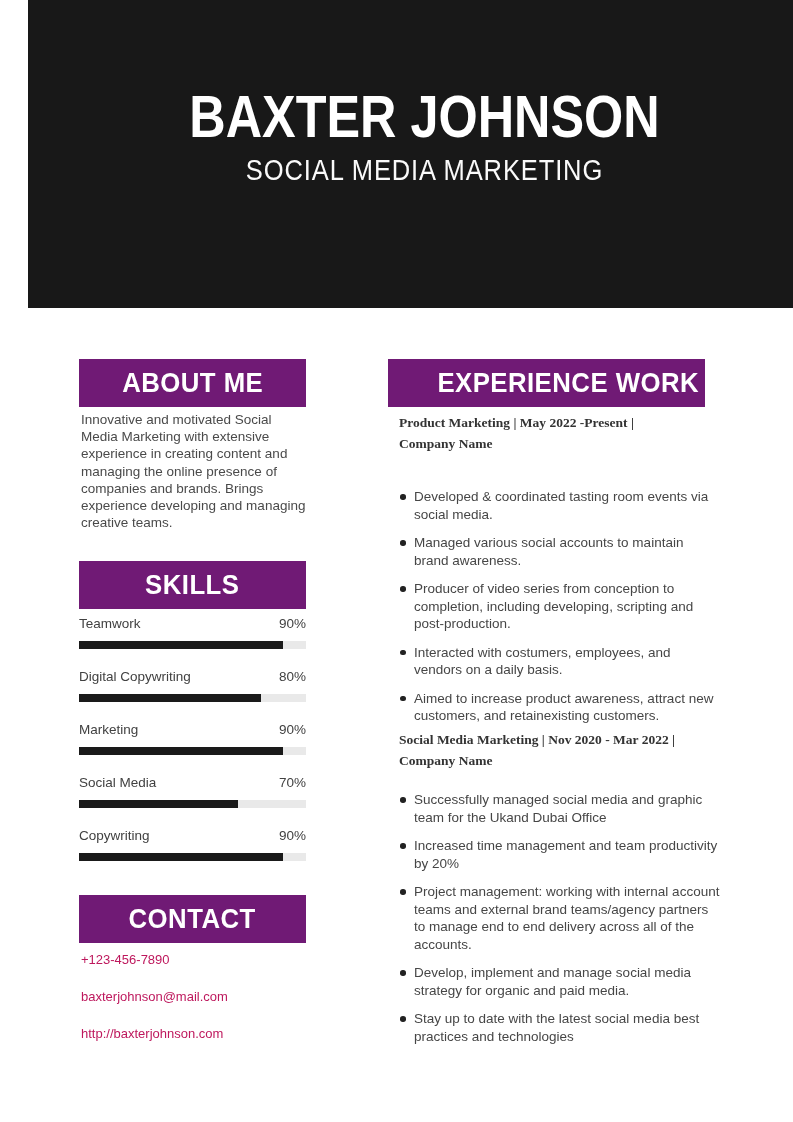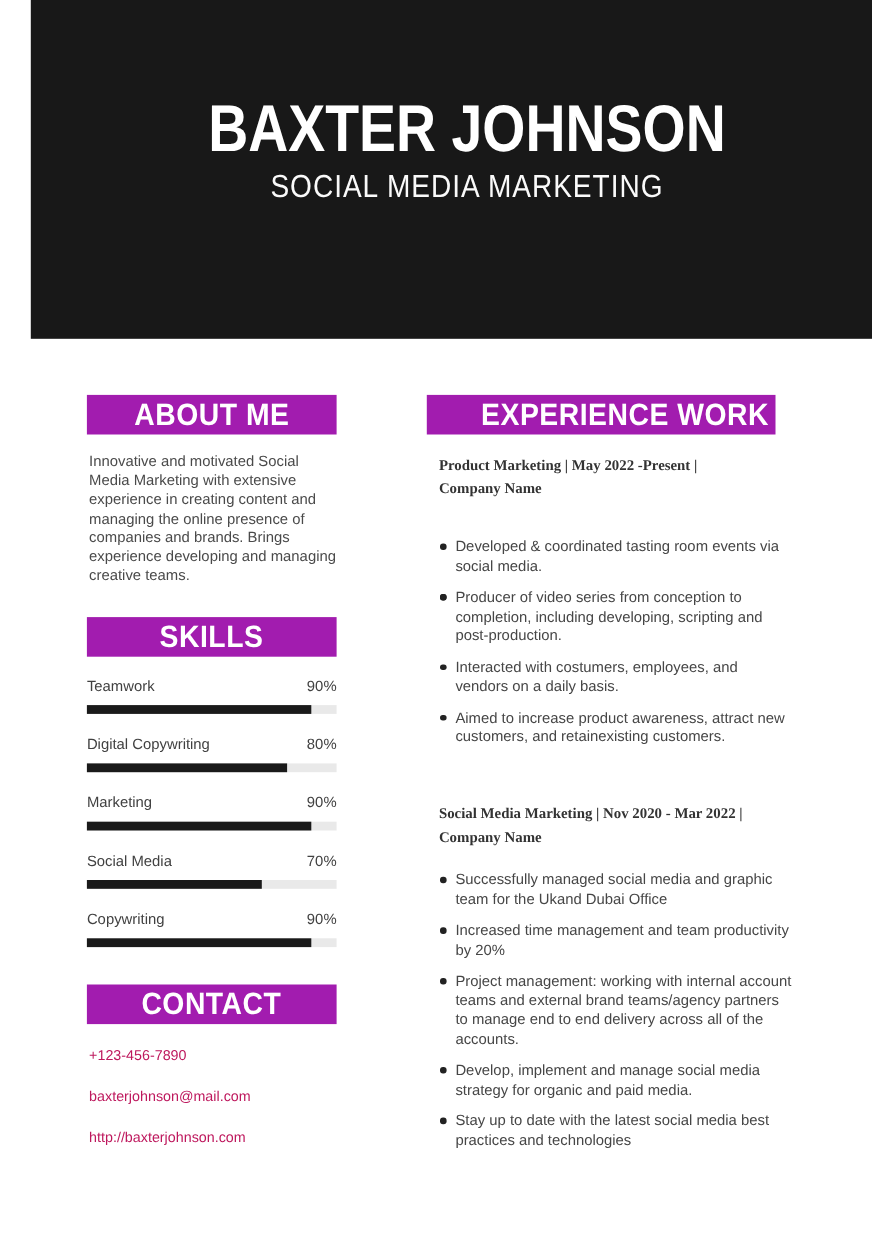--- a/index.html
+++ b/index.html
@@ -32,22 +32,22 @@
     text-align:center;
     color:#fafafa;
     font-size:29px; font-weight:500;
     line-height:30px; letter-spacing:1px;
     transform:scaleX(0.88); transform-origin:center;
     white-space:nowrap;
   }
   
   .bar {
     position:absolute;
-    height:36px;
-    background:#a21caf;
+    height:48px;
+    background:#701a75;
     color:#ffffff;
     display:flex; align-items:center; justify-content:center;
     font-size:28px; font-weight:600;
     letter-spacing:0.5px;
     transform-origin:center;
   }
   .bar-inner { transform:scaleX(0.92); white-space:nowrap; }
   .bar-left  { left:79px;  width:227px; }
   .bar-right { left:388px; width:317px;padding-left:44px; }
   
@@ -182,21 +182,21 @@
     <span class="bar-inner">EXPERIENCE WORK</span>
   </div>
 
   <div class="job-title job1-title">
     <span style="display:block">Product Marketing | May 2022 -Present |</span>
     <span style="display:block">Company Name</span>
   </div>
 
   <ul class="bullets job1-bullets">
     <li><span class="dot"></span><span>Developed &amp; coordinated tasting room events via social media.</span></li>
-    <li><span class="dot"></span></li>
+    <li><span class="dot"></span><span>Managed various social accounts to maintain brand awareness.</span></li>
     <li><span class="dot"></span><span>Producer of video series from conception to completion, including developing, scripting and post-production.</span></li>
     <li><span class="dot"></span><span>Interacted with costumers, employees, and vendors on a daily basis.</span></li>
     <li><span class="dot"></span><span>Aimed to increase product awareness, attract new customers, and retainexisting customers.</span></li>
   </ul>
 
   <div class="job-title job2-title">
     <span style="display:block">Social Media Marketing | Nov 2020 - Mar 2022 |</span>
     <span style="display:block">Company Name</span>
   </div>
 

